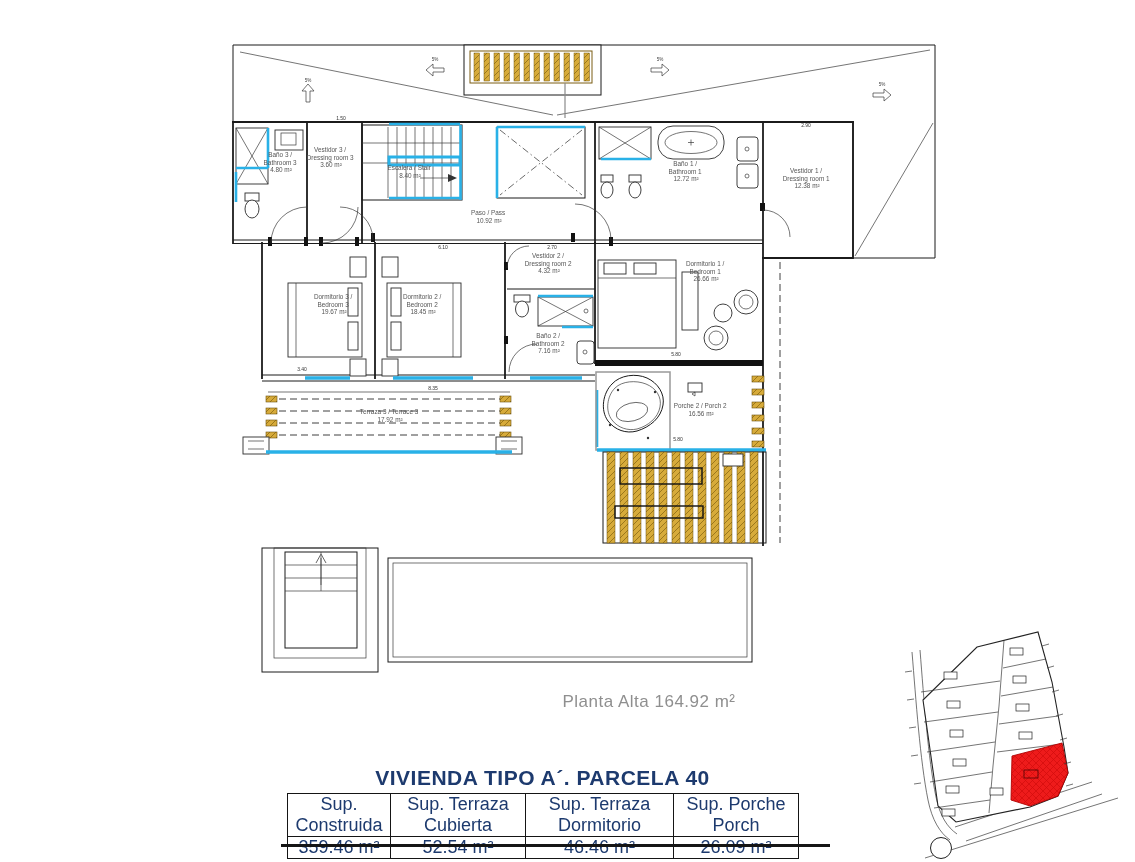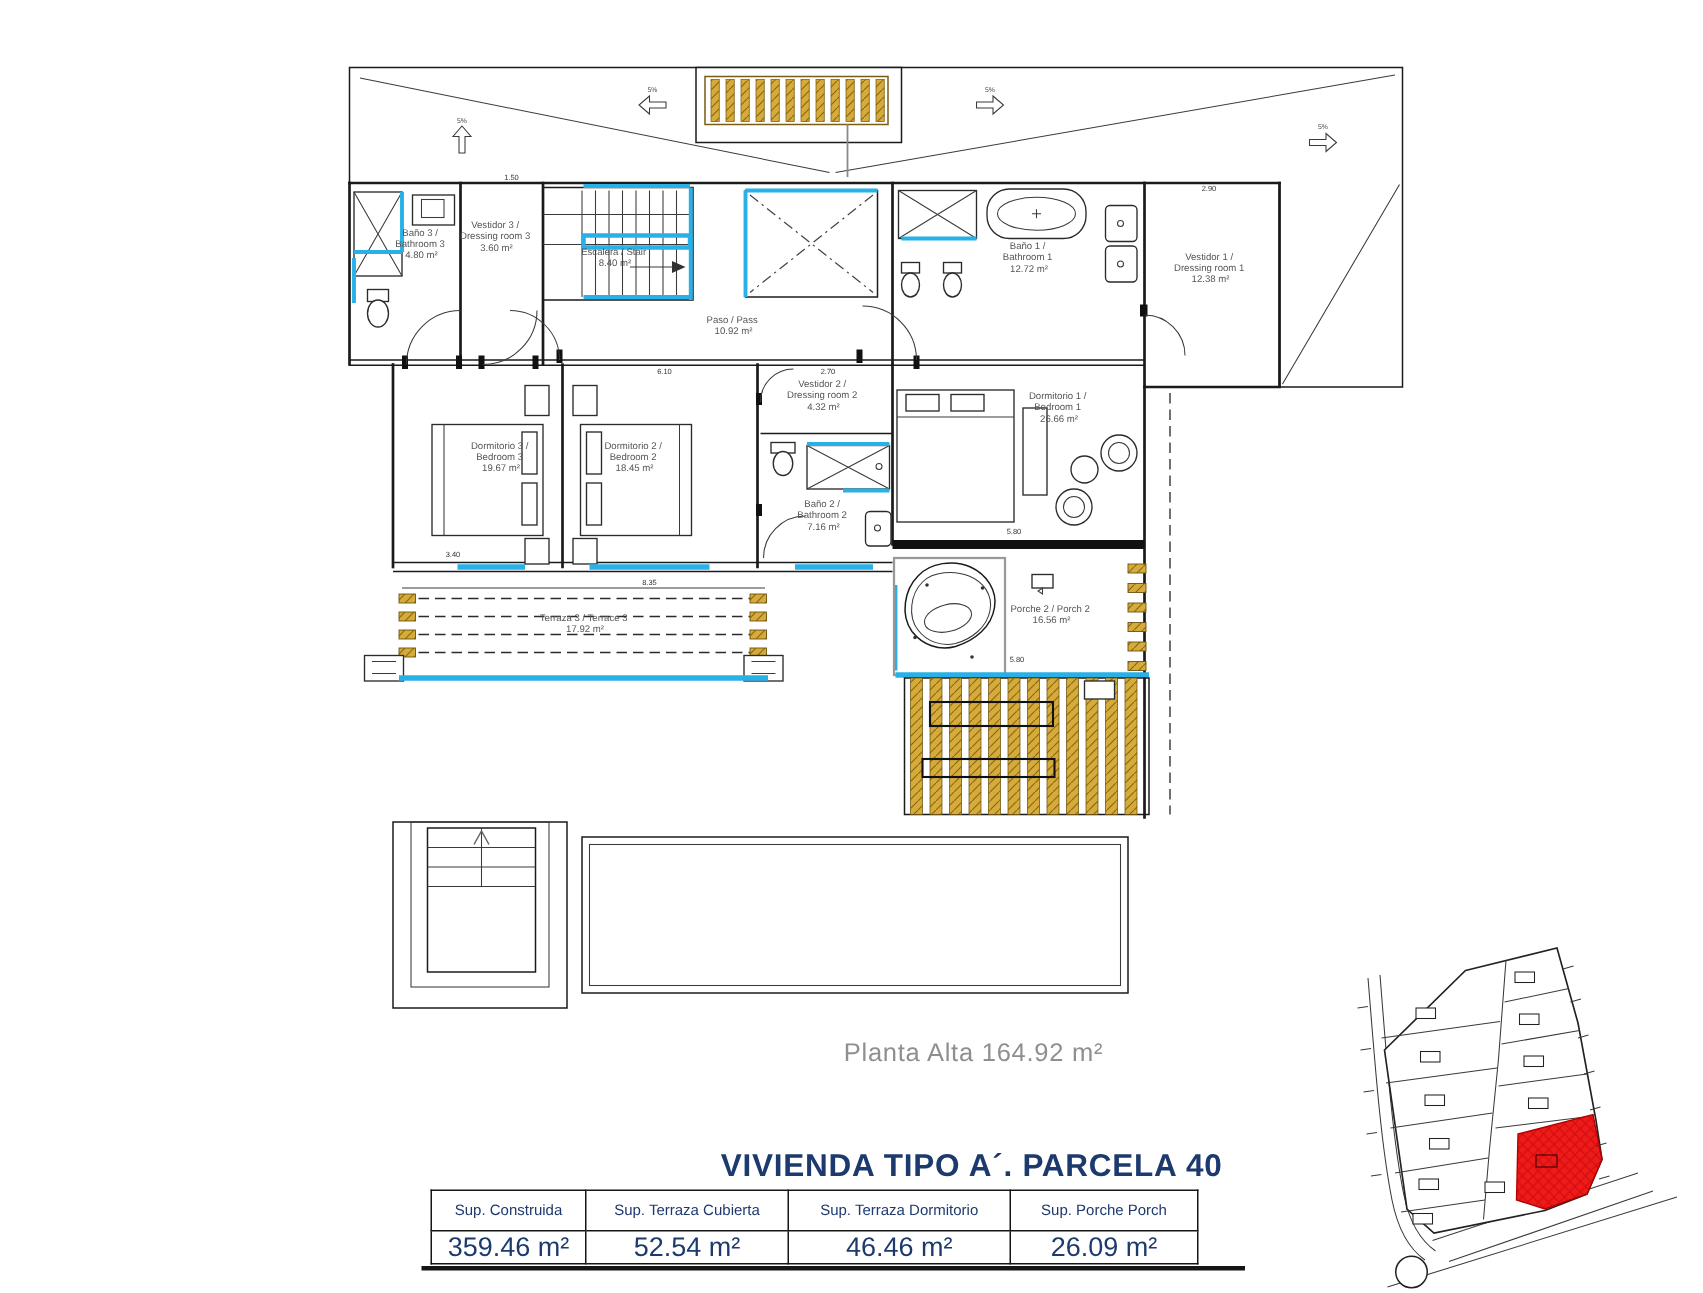--- a/index.html
+++ b/index.html
@@ -14,27 +14,27 @@
   .cy {fill:none;stroke:#29b1e7;stroke-width:2.6;}
   .cy2{fill:none;stroke:#29b1e7;stroke-width:3.6;}
   .dash{fill:none;stroke:#2b2b2b;stroke-width:.9;stroke-dasharray:7 4;}
   .dd {fill:none;stroke:#444;stroke-width:.8;stroke-dasharray:7 3 1.5 3;}
   .rlabel{font-family:"Liberation Sans",sans-serif;font-size:6.4px;fill:#565656;text-anchor:middle;}
   .dim{font-family:"Liberation Sans",sans-serif;font-size:5px;fill:#333;text-anchor:middle;}
   .slp{font-family:"Liberation Sans",sans-serif;font-size:4.6px;fill:#444;text-anchor:middle;}
   
   .caption{position:absolute;left:449px;top:692px;width:400px;text-align:center;
            font-size:17px;letter-spacing:.5px;color:#8f8f8f;}
-  .title{position:absolute;left:270px;top:766px;width:545px;text-align:right;
+  .title{position:absolute;left:270px;top:766px;width:545px;text-align:center;
          font-size:21px;font-weight:bold;letter-spacing:.5px;color:#1d3a6e;}
   table.areas{position:absolute;left:287px;top:793px;width:511px;border-collapse:collapse;
               table-layout:fixed;color:#1d3a6e;background:#fff;}
   table.areas th,table.areas td{border:1.6px solid #151515;text-align:center;
               font-weight:normal;padding:0;}
-  table.areas th{height:26px;font-size:10px;}
+  table.areas th{height:26px;font-size:18px;}
   table.areas td{height:20px;font-size:18px;}
   .thickline{position:absolute;left:281px;top:844px;width:549px;height:2.5px;background:#151515;}
 </style>
 </head>
 <body>
 
 <div class="sheet">
 
 <svg width="1135" height="862" viewBox="0 0 1135 862">
   <defs>

